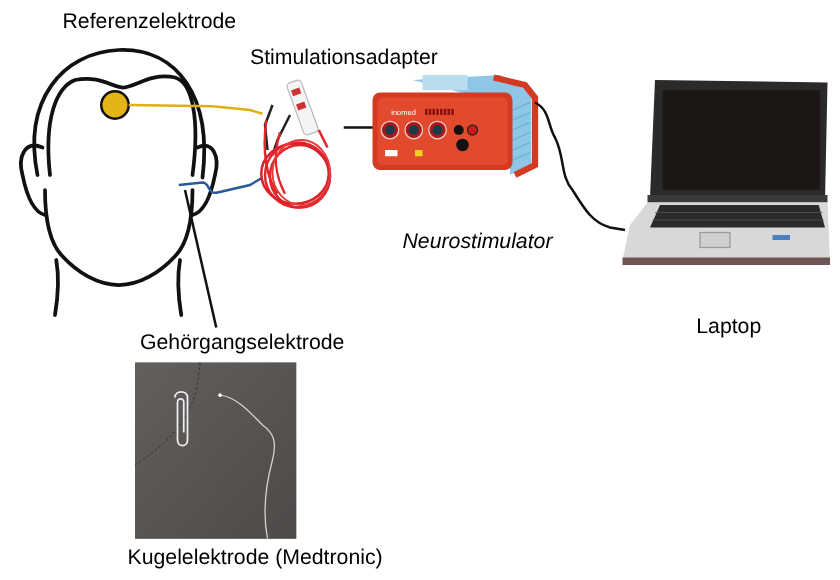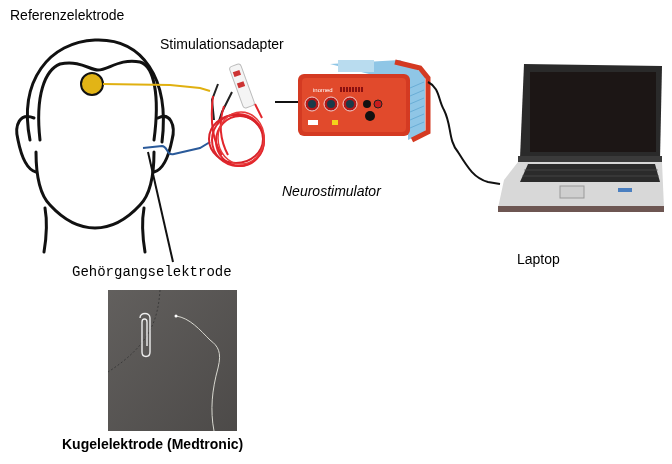--- a/index.html
+++ b/index.html
@@ -1,18 +1,18 @@
 <!DOCTYPE html>
 <html><head>
 <meta charset="utf-8">
 <style>
   html, body { margin:0; padding:0; background:#ffffff; }
   body { width:672px; height:464px; position:relative; overflow:hidden;
          font-family:"Liberation Sans", sans-serif; color:#000; }
-  .label { position:absolute; font-size:14px; white-space:nowrap; line-height:1; }
+  .label { position:absolute; font-size:17px; white-space:nowrap; line-height:1;margin-left:40px; }
   svg.stage { position:absolute; left:0; top:0; }
 </style>
 </head>
 <body>
 
 <svg class="stage" width="672" height="464" viewBox="0 0 672 464">
 
   <g fill="none" stroke="#111" stroke-width="3" stroke-linecap="round" stroke-linejoin="round">
 
     <path d="M30,140 C18,80 50,42 95,40 C142,38 170,78 162,142"></path>
@@ -136,14 +136,14 @@
       <stop offset="0" stop-color="#6a6866" stop-opacity="0.5"></stop>
       <stop offset="1" stop-color="#3f3d3c" stop-opacity="0.5"></stop>
     </linearGradient>
   </defs>
 </svg>
 
 <div class="label" style="left:10px; top:8px;">Referenzelektrode</div>
 <div class="label" style="left:160px; top:37px;">Stimulationsadapter</div>
 <div class="label" style="left:282px; top:184px;font-style:italic;">Neurostimulator</div>
 <div class="label" style="left:517px; top:252px;">Laptop</div>
-<div class="label" style="left:72px; top:265px;font-family:Liberation Mono, monospace;">Gehörgangselektrode</div>
-<div class="label" style="left:62px; top:437px;font-weight:bold;">Kugelelektrode (Medtronic)</div>
+<div class="label" style="left:72px; top:265px;">Gehörgangselektrode</div>
+<div class="label" style="left:62px; top:437px;">Kugelelektrode (Medtronic)</div>
 
 </body></html>

